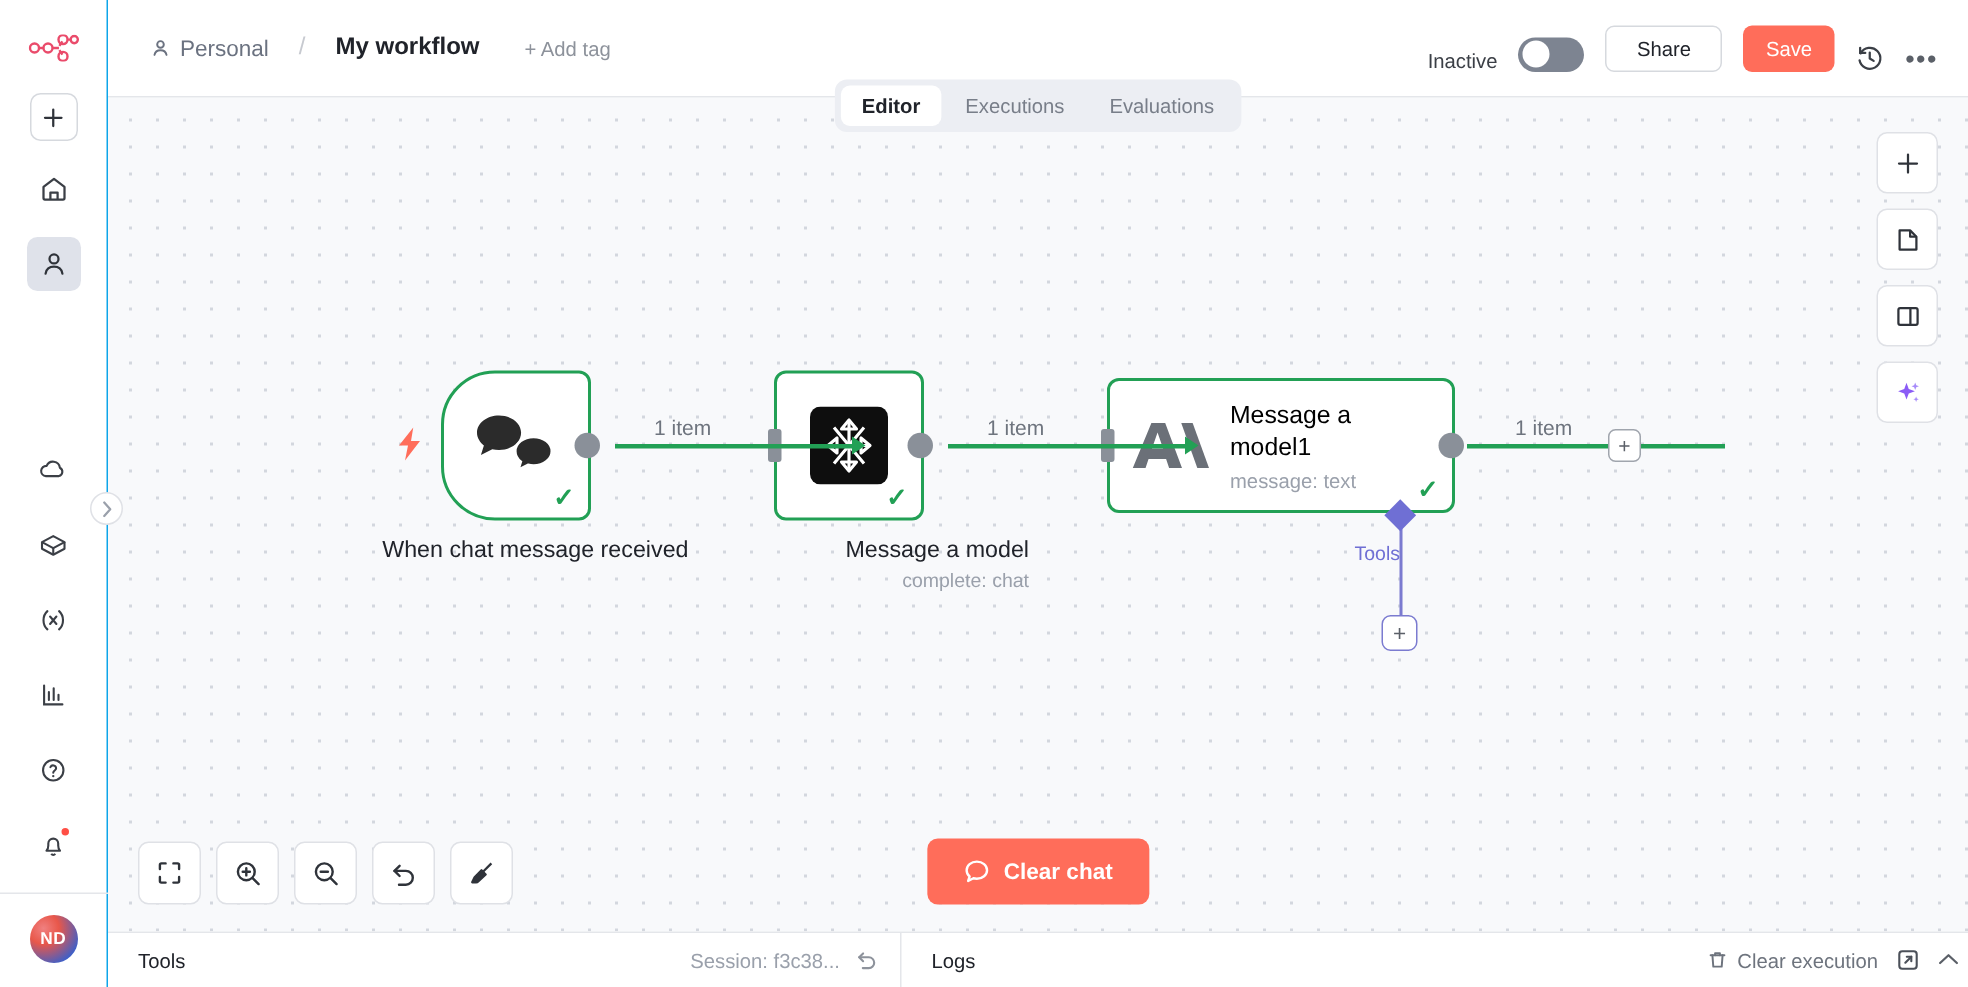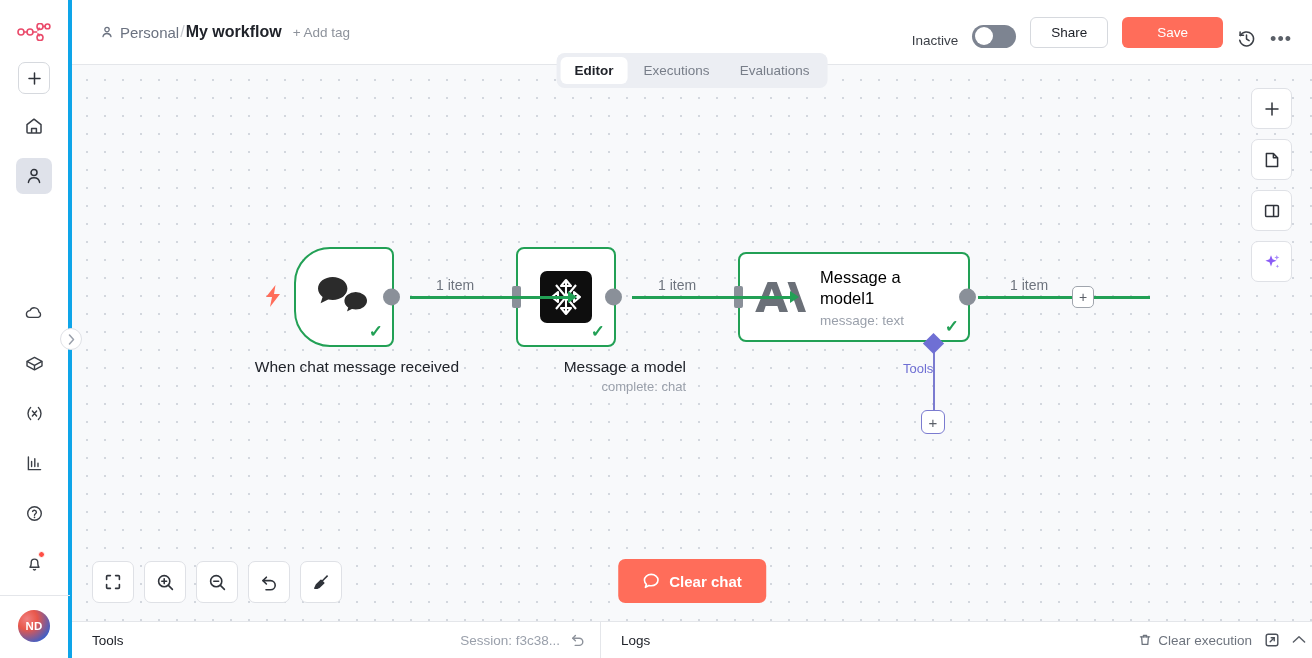--- a/index.html
+++ b/index.html
@@ -6,21 +6,21 @@
   html, body {
     width: 1312px; height: 658px;
     font-family: "Liberation Sans", sans-serif;
     background: #fff; overflow: hidden;
   }
   .app { position: relative; width: 1312px; height: 658px; display: flex; }
 
   
   .sidebar {
     width: 72px; height: 658px; background: #fff;
-    border-right: 4px solid #0ea5e9;
+    border-right: 1px solid #0ea5e9;
     display: flex; flex-direction: column; align-items: center;
     position: relative; z-index: 5;
   }
   .logo { margin-top: 18px; width: 36px; height: 28px; display:flex; align-items:center; justify-content:center; }
   .side-top { margin-top: 16px; display:flex; flex-direction:column; align-items:center; gap: 14px; }
   .add-btn {
     width: 32px; height: 32px; border: 1px solid #d6d9de; border-radius: 7px;
     display: flex; align-items: center; justify-content: center; background:#fff;
     cursor: pointer;
   }
@@ -53,42 +53,42 @@
 
   
   .main { flex: 1; display: flex; flex-direction: column; position: relative; }
 
   
   .header {
     height: 65px; background: #fff; border-bottom: 1px solid #e4e6ea;
     display: flex; align-items: center; padding: 0 20px 0 28px;
     position: relative; z-index: 6; flex-shrink: 0;
   }
-  .breadcrumb { display: flex; align-items: center; gap: 1px; }
+  .breadcrumb { display: flex; align-items: center; gap: 20px; }
   .bc-personal { display:flex; align-items:center; gap:6px; color:#6b7280; font-size:15px; cursor:pointer;}
   .bc-sep { color: #c7cad0; font-size: 16px; }
   .wf-title { font-size: 16px; color: #20232a; font-weight: 600; cursor: text;}
   .add-tag { font-size: 13.5px; color: #8d929b; margin-left: 10px; cursor: pointer; }
   .header-right { margin-left: auto; display: flex; align-items: flex-end; gap: 14px; }
   .inactive-label { font-size: 13.5px; color: #3b3f46; }
   .toggle {
     width: 44px; height: 23px; border-radius: 12px; background: #7d8491;
     position: relative; cursor: pointer;
   }
   .toggle .knob {
     position: absolute; top: 2.5px; left: 2.5px; width: 18px; height: 18px;
     border-radius: 50%; background: #fff;
   }
   .btn-share {
     padding: 7px 20px; border: 1px solid #d6d9de; border-radius: 6px;
     background: #fff; font-size: 13.5px; color: #20232a; cursor: pointer;
     font-family: inherit;
   }
   .btn-save {
-    padding: 8px 35px; border: none; border-radius: 6px;
+    padding: 8px 15px; border: none; border-radius: 6px;
     background: #ff6d5a; color: #fff; font-size: 13.5px; cursor: pointer;
     font-family: inherit; font-weight: 500;
   }
   .hdr-icon { color: #3b3f46; cursor: pointer; display:flex; align-items:center; }
   .dots { font-size: 18px; color: #5b6068; letter-spacing: 1px; line-height: 1; }
 
   
   .tabs {
     position: absolute; left: 50%; transform: translateX(-50%); top: 53px;
     background: #eceef3; border-radius: 8px; padding: 4px;

